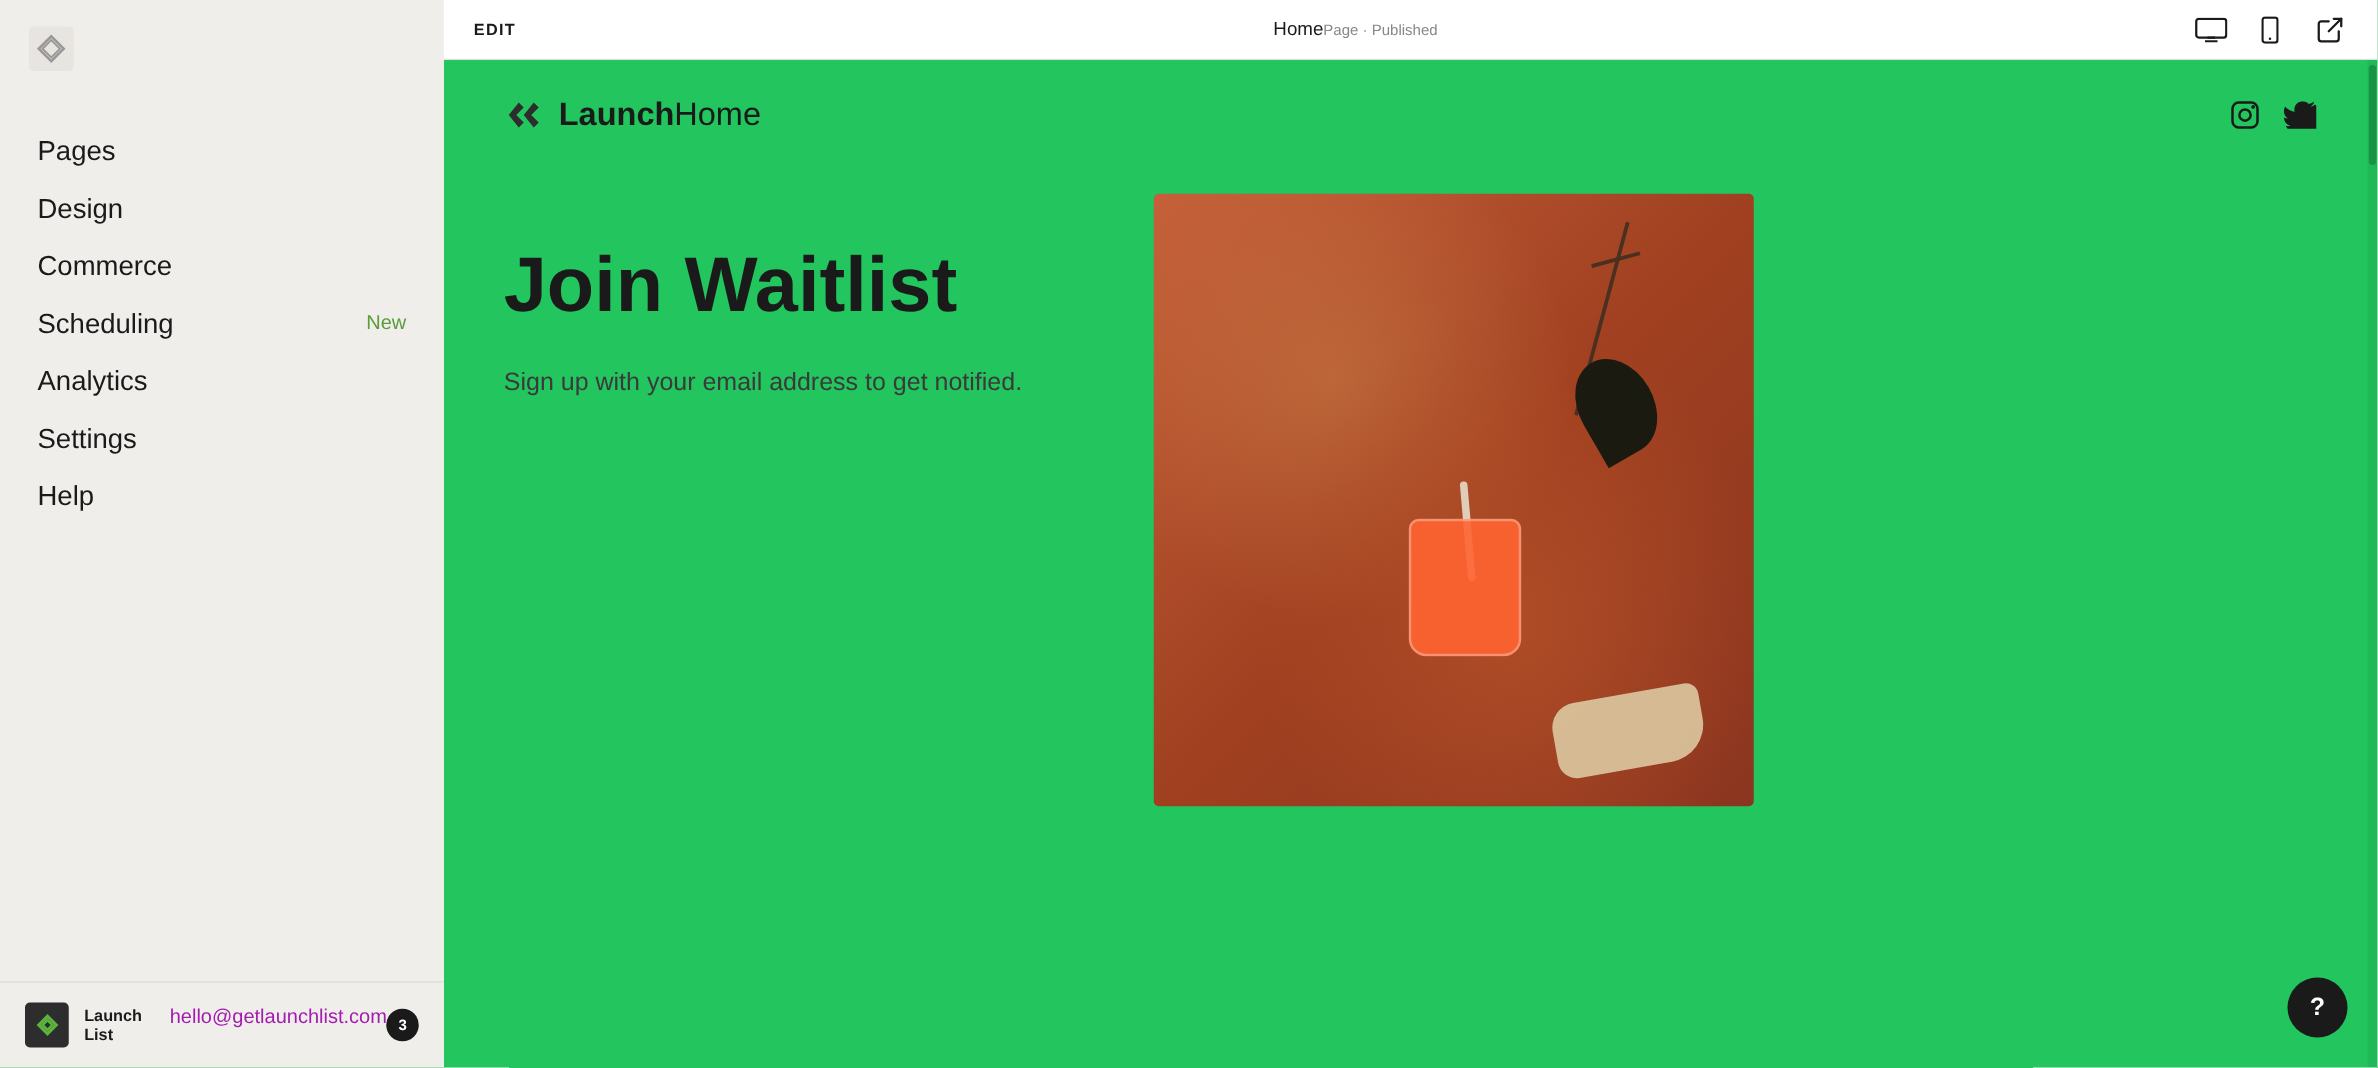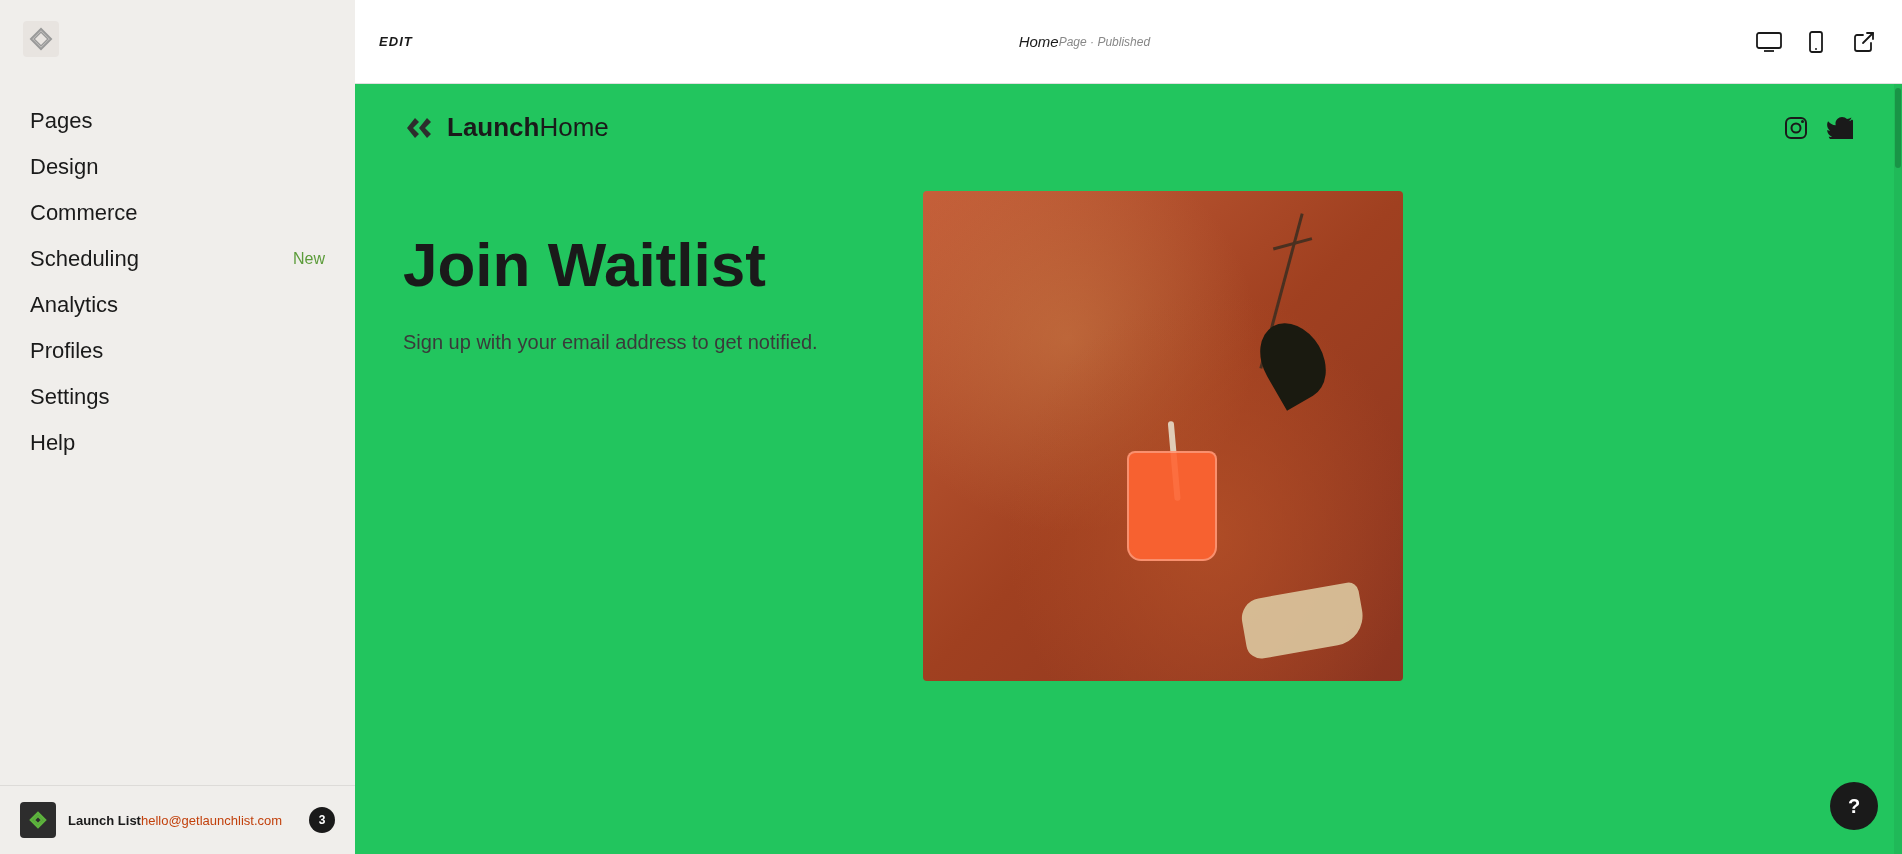--- a/index.html
+++ b/index.html
@@ -107,22 +107,22 @@
       flex-direction: row;
     }
 
     .footer-name {
       font-size: 13px;
       font-weight: 600;
       color: #1a1a1a;
     }
 
     .footer-email {
-      font-size: 13px;
-      color: #c2410c;
+      font-size: 16px;
+      color: #a21caf;
     }
 
     .footer-badge {
       width: 26px;
       height: 26px;
       background: #1a1a1a;
       border-radius: 50%;
       display: flex;
       align-items: center;
       justify-content: center;
@@ -134,29 +134,28 @@
     
     .main {
       flex: 1;
       display: flex;
       flex-direction: column;
       background: #f5f5f5;
     }
 
     
     .topbar {
-      height: 84px;
+      height: 48px;
       background: white;
       display: flex;
       align-items: center;
       justify-content: space-between;
       padding: 0 24px;
       border-bottom: 1px solid #e0e0e0;
       flex-shrink: 0;
-      font-style: italic;
     }
 
     .topbar-edit {
       font-size: 13px;
       font-weight: 600;
       letter-spacing: 0.08em;
       color: #1a1a1a;
       cursor: pointer;
     }
 
@@ -441,23 +440,20 @@
     </div>
     <div class="nav-item">
       <span class="nav-item-label">Commerce</span>
     </div>
     <div class="nav-item">
       <span class="nav-item-label">Scheduling</span>
       <span class="nav-item-badge">New</span>
     </div>
     <div class="nav-item">
       <span class="nav-item-label">Analytics</span>
-    </div>
-    <div class="nav-item">
-      <span class="nav-item-label">Profiles</span>
     </div>
     <div class="nav-item">
       <span class="nav-item-label">Settings</span>
     </div>
     <div class="nav-item">
       <span class="nav-item-label">Help</span>
     </div>
   </nav>
 
   <div class="sidebar-footer">

